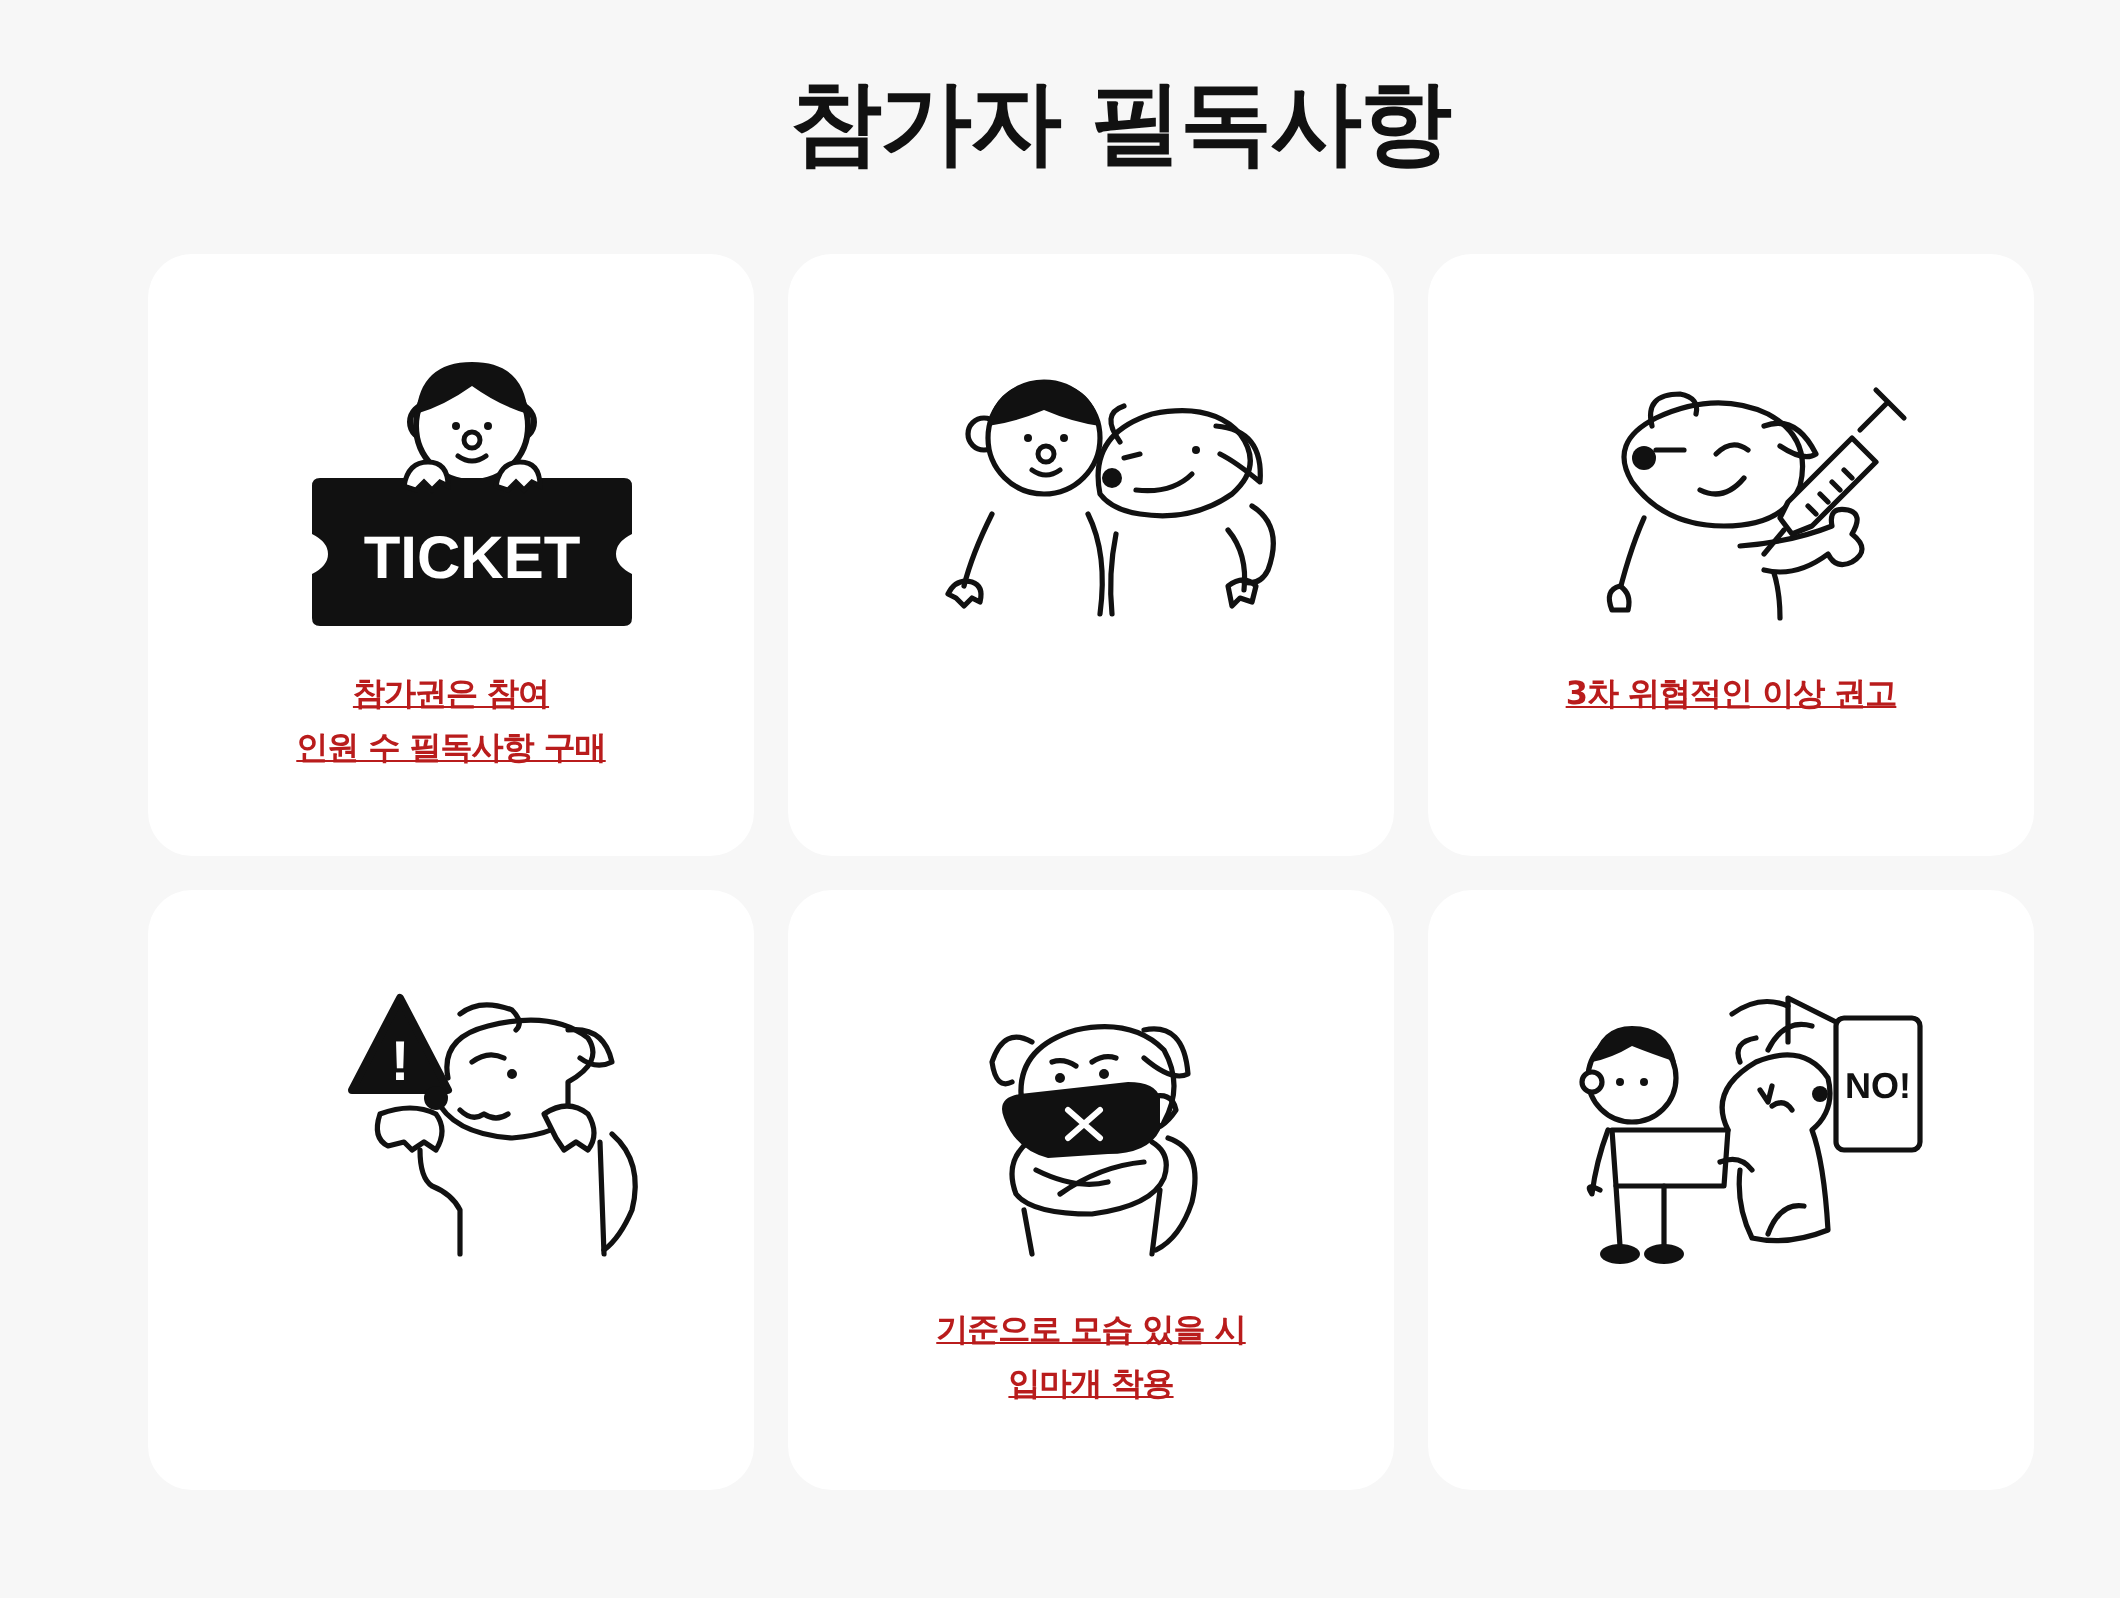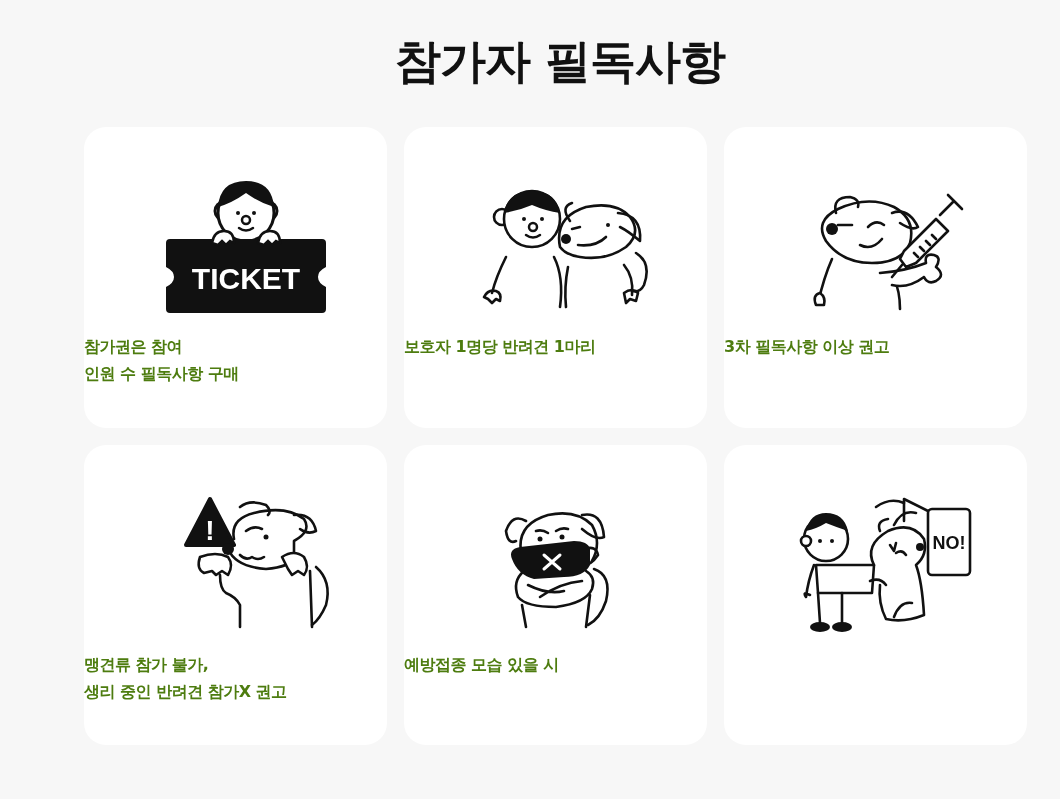--- a/index.html
+++ b/index.html
@@ -13,44 +13,45 @@
     .page { position: relative; width: 1060px; height: 704px; margin-left: 30px; }
     .title {
       position: absolute; left: 0; right: 0; top: 30px;
       text-align: center;
       font-size: 46px; font-weight: 900;
       letter-spacing: -1px;
       line-height: 62px;
       color: #111111;
     }
     .grid {
-      position: absolute; left: 54px; top: 127px;
+      position: absolute; left: 44px; top: 127px;
       display: grid;
       grid-template-columns: 303px 303px 303px;
       grid-template-rows: 301px 300px;
       column-gap: 20px; row-gap: 22px; gap: 17px;
     }
     .card {
       background: #ffffff;
       border-radius: 22px;
       position: relative;
     }
     .illus {
       position: absolute; left: 50%; top: 40px;
       transform: translateX(-50%);
       width: 200px; height: 160px;
     }
     .illus svg { width: 200px; height: 160px; display: block; }
     .caption {
       position: absolute; left: 0; right: 0; top: 206px;
-      text-align: left;
+      text-align: center;
       font-size: 16px; font-weight: 700;
       line-height: 27px;
-      color: #4d7c0f;
+      color: #b91c1c;
       letter-spacing: -0.5px;
+      text-decoration: underline;
     }
     .caption span { display: block; }
   </style>
 </head>
 <body>
 
 <div class="page">
   <h1 class="title">참가자 필독사항</h1>
 
   <div class="grid">
@@ -106,23 +107,20 @@
           <path d="M48 46 Q52 24 76 24 Q100 24 104 46 Q90 44 76 38 Q62 44 48 46 Z" fill="#111"></path>
           <circle cx="68" cy="52" r="2" fill="#111"></circle>
           <circle cx="86" cy="52" r="2" fill="#111"></circle>
           <circle cx="77" cy="60" r="4" fill="#fff" stroke="#111" stroke-width="2.5"></circle>
           <path d="M70 68 Q77 73 84 68" fill="none" stroke="#111" stroke-width="2.5" stroke-linecap="round"></path>
           <circle cx="110" cy="72" r="5" fill="#111"></circle>
           <circle cx="152" cy="58" r="2" fill="#111"></circle>
           <path d="M116 62 L124 60" stroke="#111" stroke-width="2.5" stroke-linecap="round"></path>
         </svg>
       </div>
-      <div class="caption">
-        <span>보호자 1명당 반려견 1마리</span>
-      </div>
     </div>
 
     <div class="card">
       <div class="illus">
         <svg viewBox="0 0 200 160">
           <g fill="none" stroke="#111" stroke-width="2.6" stroke-linecap="round" stroke-linejoin="round">
 
             <path d="M56 92 Q48 110 42 136"></path>
             <path d="M40 138 Q36 128 44 126 Q50 130 48 138 Z" fill="#fff"></path>
             <path d="M118 112 Q124 124 124 142"></path>
@@ -138,21 +136,21 @@
             <path d="M124 92 L128 84 L160 52 L172 64 L140 96 L130 100 Z" fill="#fff"></path>
             <path d="M164 48 L178 34 M172 28 L186 42"></path>
             <path d="M138 86 L142 90 M144 80 L148 84 M150 74 L154 78 M156 68 L160 72"></path>
             <path d="M126 98 L116 110"></path>
           </g>
           <circle cx="56" cy="62" r="6" fill="#111"></circle>
           <path d="M62 58 L76 58" stroke="#111" stroke-width="2.6" stroke-linecap="round"></path>
         </svg>
       </div>
       <div class="caption">
-        <span>3차 필독사항 이상 권고</span>
+        <span>3차 위협적인 이상 권고</span>
       </div>
     </div>
 
     <div class="card">
       <div class="illus">
         <svg viewBox="0 0 200 160">
           <path d="M74 14 L98 60 L50 60 Z" fill="#111" stroke="#111" stroke-width="4" stroke-linejoin="round"></path>
           <text x="74" y="55" text-anchor="middle" fill="#fff" font-family="Liberation Sans, sans-serif" font-weight="700" font-size="28">!</text>
           <g fill="none" stroke="#111" stroke-width="2.6" stroke-linecap="round" stroke-linejoin="round">
             <path d="M104 22 Q114 14 130 20 Q136 26 132 30"></path>
@@ -166,24 +164,20 @@
             <path d="M146 72 Q158 64 168 72 Q174 82 168 90 L162 86 L156 90 L152 84 Z" fill="#fff"></path>
 
             <path d="M84 90 Q84 104 90 108 Q100 112 104 120 L104 142"></path>
             <path d="M174 86 L176 142"></path>
             <path d="M180 82 Q196 96 190 120 Q184 134 176 140"></path>
           </g>
           <circle cx="92" cy="64" r="6" fill="#111"></circle>
           <circle cx="130" cy="52" r="2.5" fill="#111"></circle>
         </svg>
       </div>
-      <div class="caption">
-        <span>맹견류 참가 불가,</span>
-        <span>생리 중인 반려견 참가X 권고</span>
-      </div>
     </div>
 
     <div class="card">
       <div class="illus">
         <svg viewBox="0 0 200 160">
           <g fill="none" stroke="#111" stroke-width="2.6" stroke-linecap="round" stroke-linejoin="round">
             <path d="M66 72 Q58 40 92 30 Q120 24 136 40 Q146 58 136 76"></path>
             <path d="M70 36 Q56 28 50 46 Q52 60 60 56"></path>
             <path d="M126 30 Q146 26 148 52 Q140 56 126 44"></path>
             <path d="M80 46 Q86 44 92 48 M100 46 Q106 42 112 44"></path>
@@ -195,21 +189,22 @@
             <path d="M134 110 L130 142"></path>
             <path d="M138 84 Q156 90 150 116 Q144 134 132 140"></path>
           </g>
           <path d="M56 74 Q52 64 64 62 L118 56 Q132 56 134 64 L134 80 Q128 92 108 92 L78 94 Q62 90 56 74 Z" fill="#111"></path>
           <path d="M88 70 L104 84 M104 70 L88 84" stroke="#fff" stroke-width="3" stroke-linecap="round"></path>
           <circle cx="84" cy="54" r="2.5" fill="#111"></circle>
           <circle cx="106" cy="52" r="2.5" fill="#111"></circle>
         </svg>
       </div>
       <div class="caption">
-        <span>예방접종 모습 있을 시</span>
+        <span>기준으로 모습 있을 시</span>
+        <span>입마개 착용</span>
       </div>
     </div>
 
     <div class="card">
       <div class="illus">
         <svg viewBox="0 0 200 160">
           <g fill="none" stroke="#111" stroke-width="2.6" stroke-linecap="round" stroke-linejoin="round">
 
             <path d="M128 36 L128 14 L152 26"></path>
             <rect x="152" y="24" width="42" height="66" rx="4" fill="#fff"></rect>

